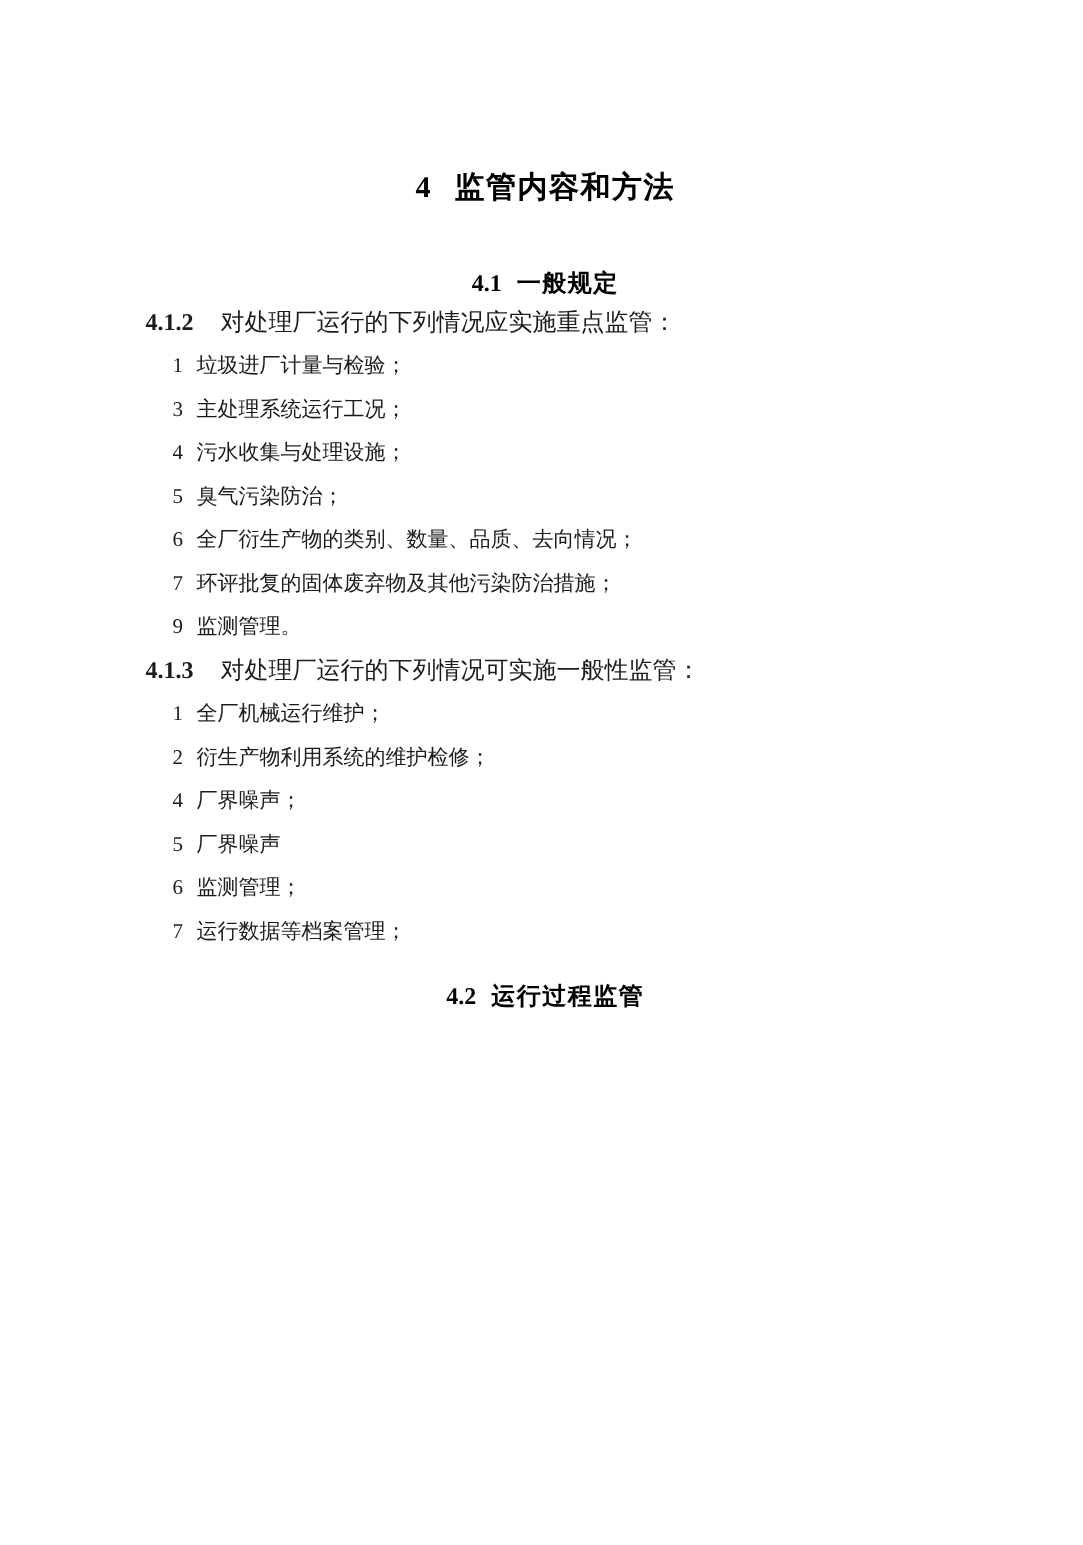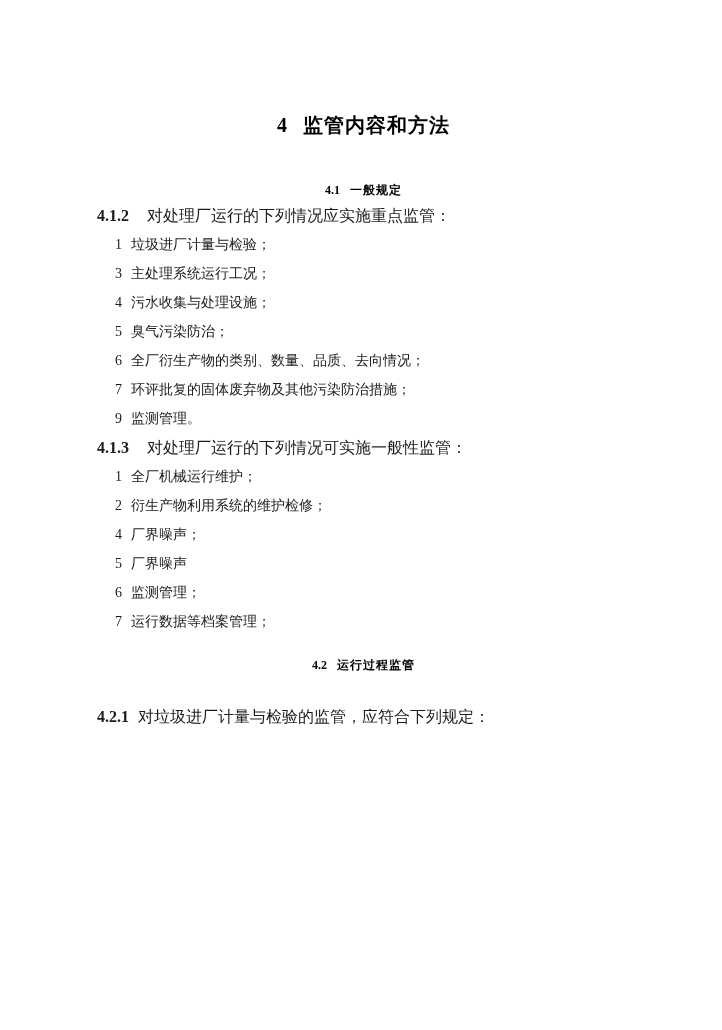--- a/index.html
+++ b/index.html
@@ -16,21 +16,21 @@
   h1.chapter{
     margin:113px 0 0 0;
     text-align:center;
     font-size:20px;line-height:24px;
     font-weight:bold;color:#000;
   }
   h1.chapter .num{font-family:"Liberation Serif","DejaVu Serif",serif;margin-right:16px;}
   .heiti{font-family:"Liberation Sans","DejaVu Sans",sans-serif;letter-spacing:1px;}
   h2.section{
     margin:0;text-align:center;
-    font-size:12px;line-height:22px;
+    font-size:16px;line-height:22px;
     font-weight:bold;color:#000;
   }
   h2.section .num{font-family:"Liberation Serif","DejaVu Serif",serif;margin-right:10px;}
   #sec41{margin-top:42px;}
   #sec42{margin-top:18px;}
   .clause{margin:0;font-size:16px;line-height:29px;}
   .clause .lbl{font-weight:bold;}
   .lbl.wide{margin-right:18px;}
   .lbl.narrow{margin-right:9px;}
   .justify{text-align:justify;text-justify:inter-ideograph;}
@@ -68,18 +68,17 @@
 
     <div class="li"><span class="n">1</span><span>全厂机械运行维护；</span></div>
     <div class="li"><span class="n">2</span><span>衍生产物利用系统的维护检修；</span></div>
     <div class="li"><span class="n">4</span><span>厂界噪声；</span></div>
     <div class="li"><span class="n">5</span><span>厂界噪声</span></div>
     <div class="li"><span class="n">6</span><span>监测管理；</span></div>
     <div class="li"><span class="n">7</span><span>运行数据等档案管理；</span></div>
 
     <h2 class="section" id="sec42"><span class="num">4.2</span><span class="heiti">运行过程监管</span></h2>
 
-    <p class="clause" id="c421"><span class="lbl narrow">4.2.1</span><span>对垃圾进厂计量与检验的监管，应符合下列规定：</span></p>
 
   </div>
 
   <div class="pageno">5</div>
 </div>
 
 </body></html>

